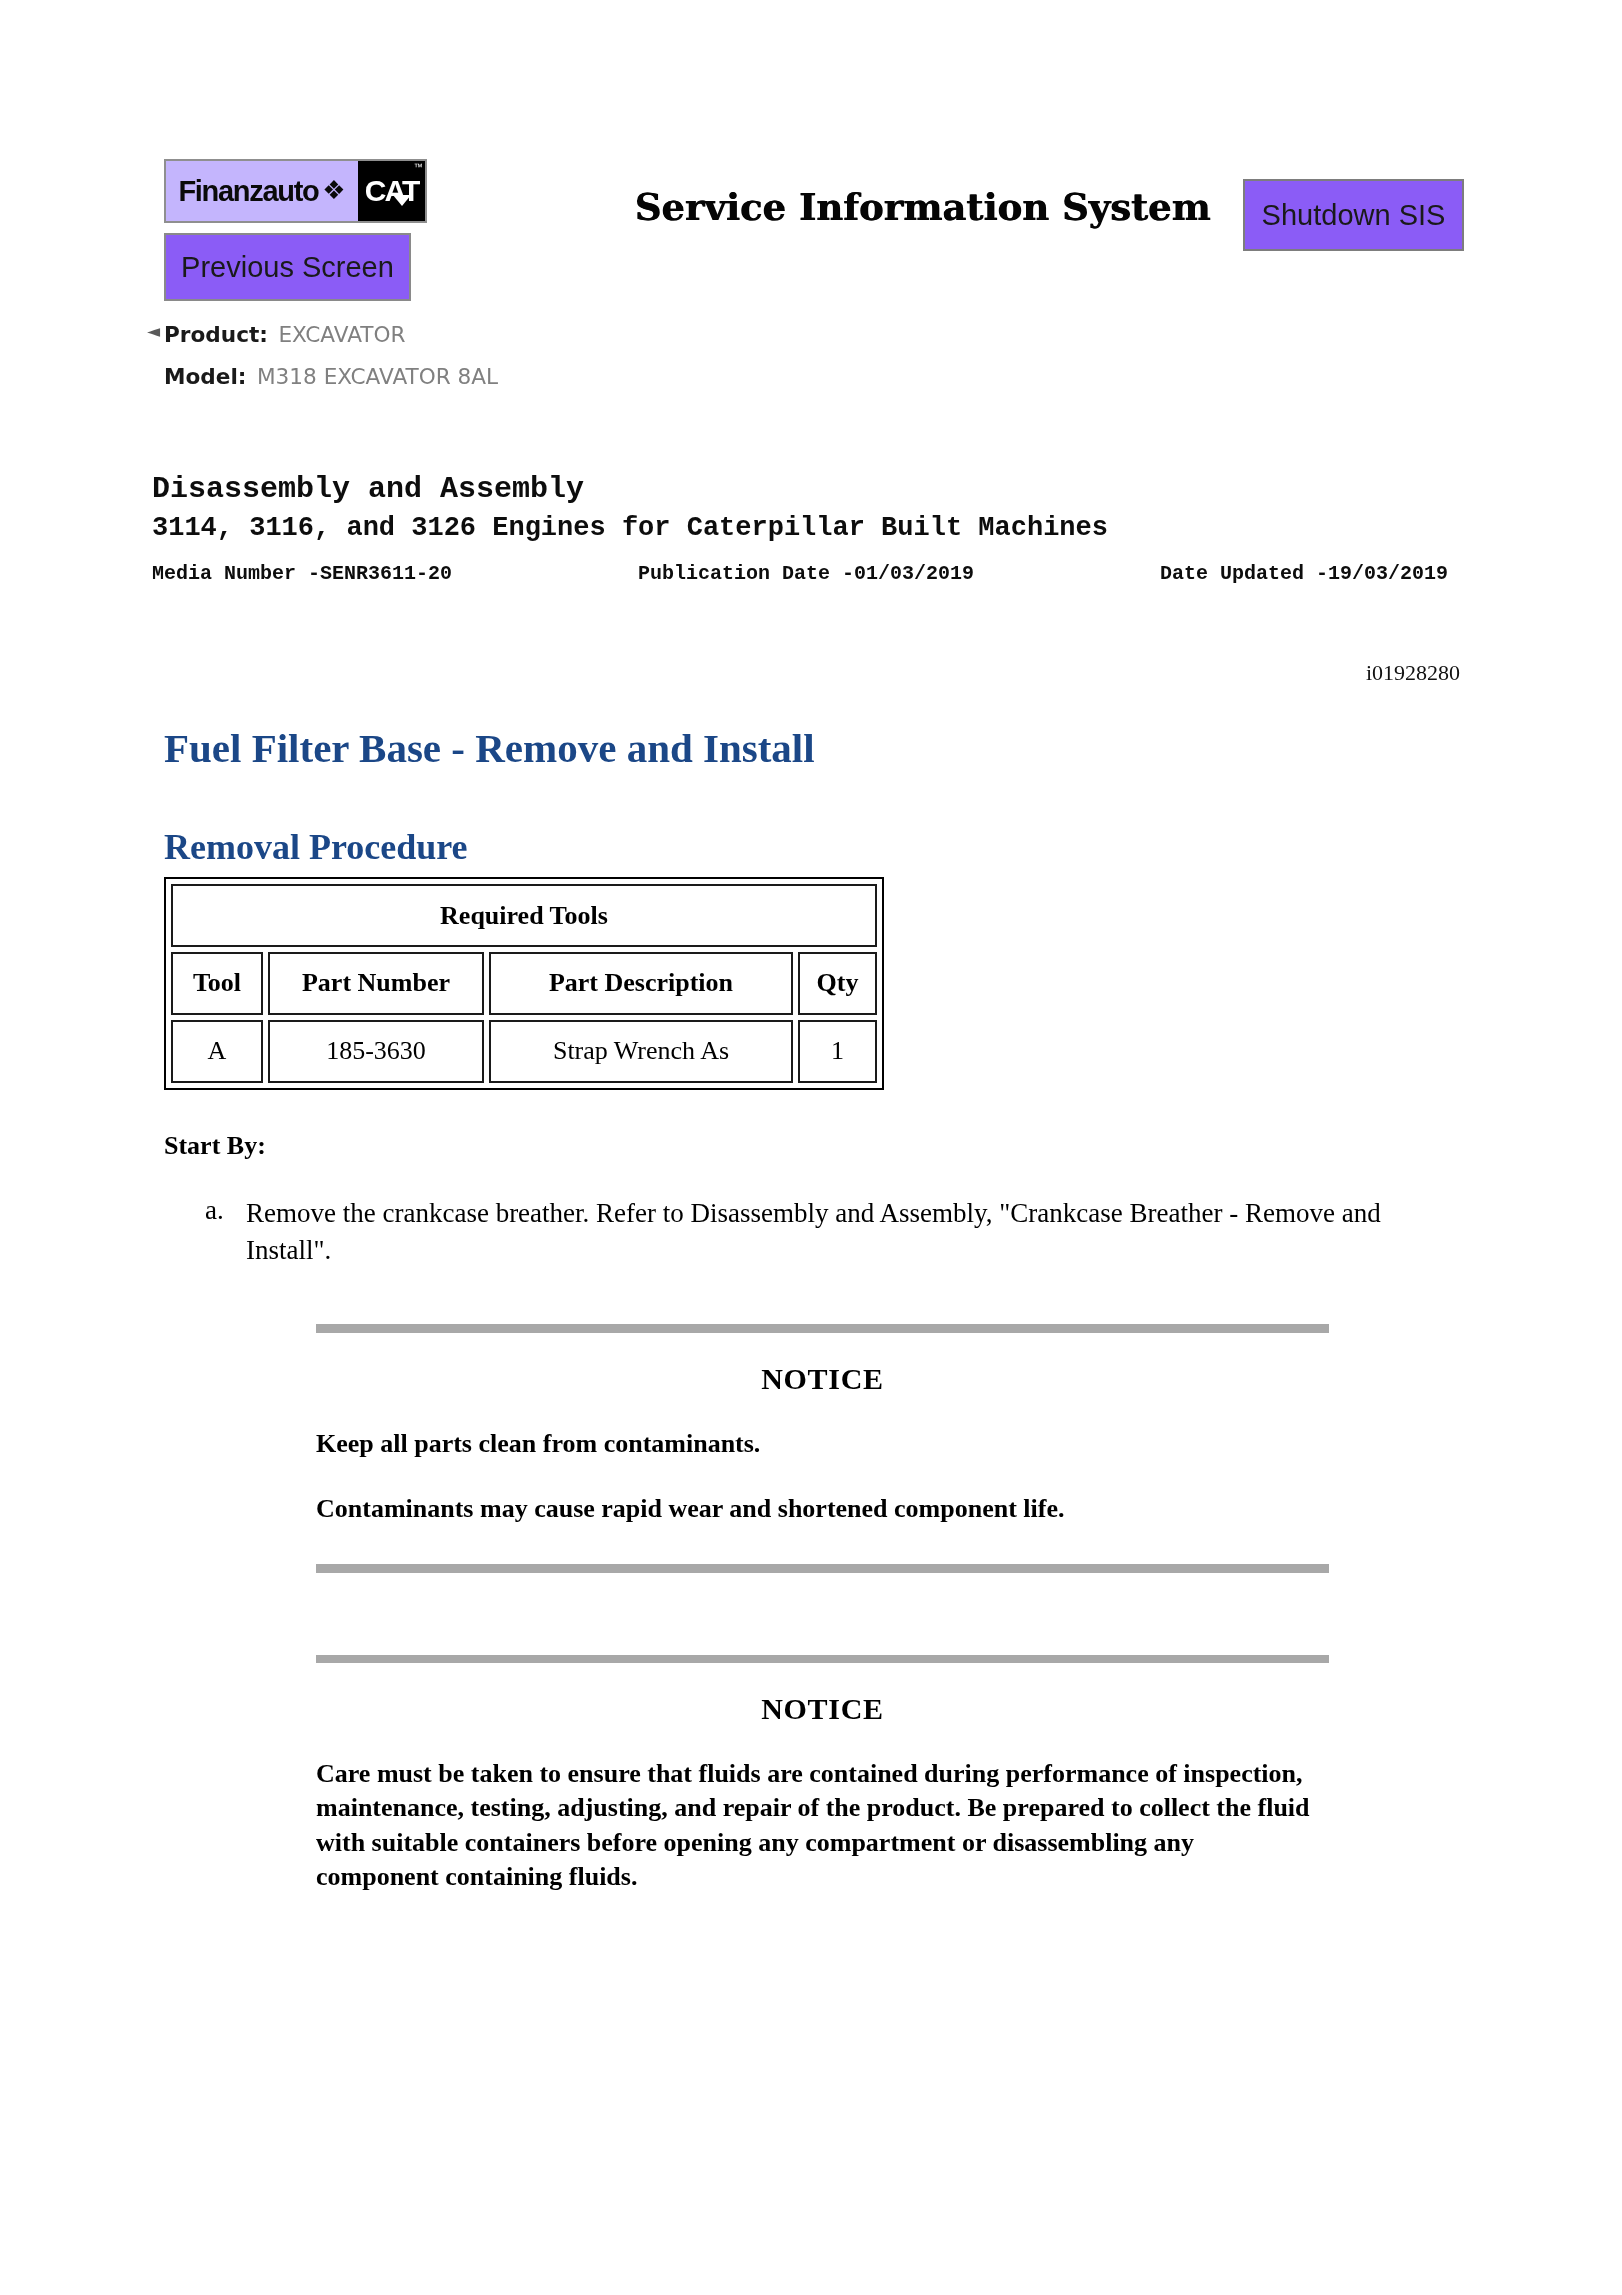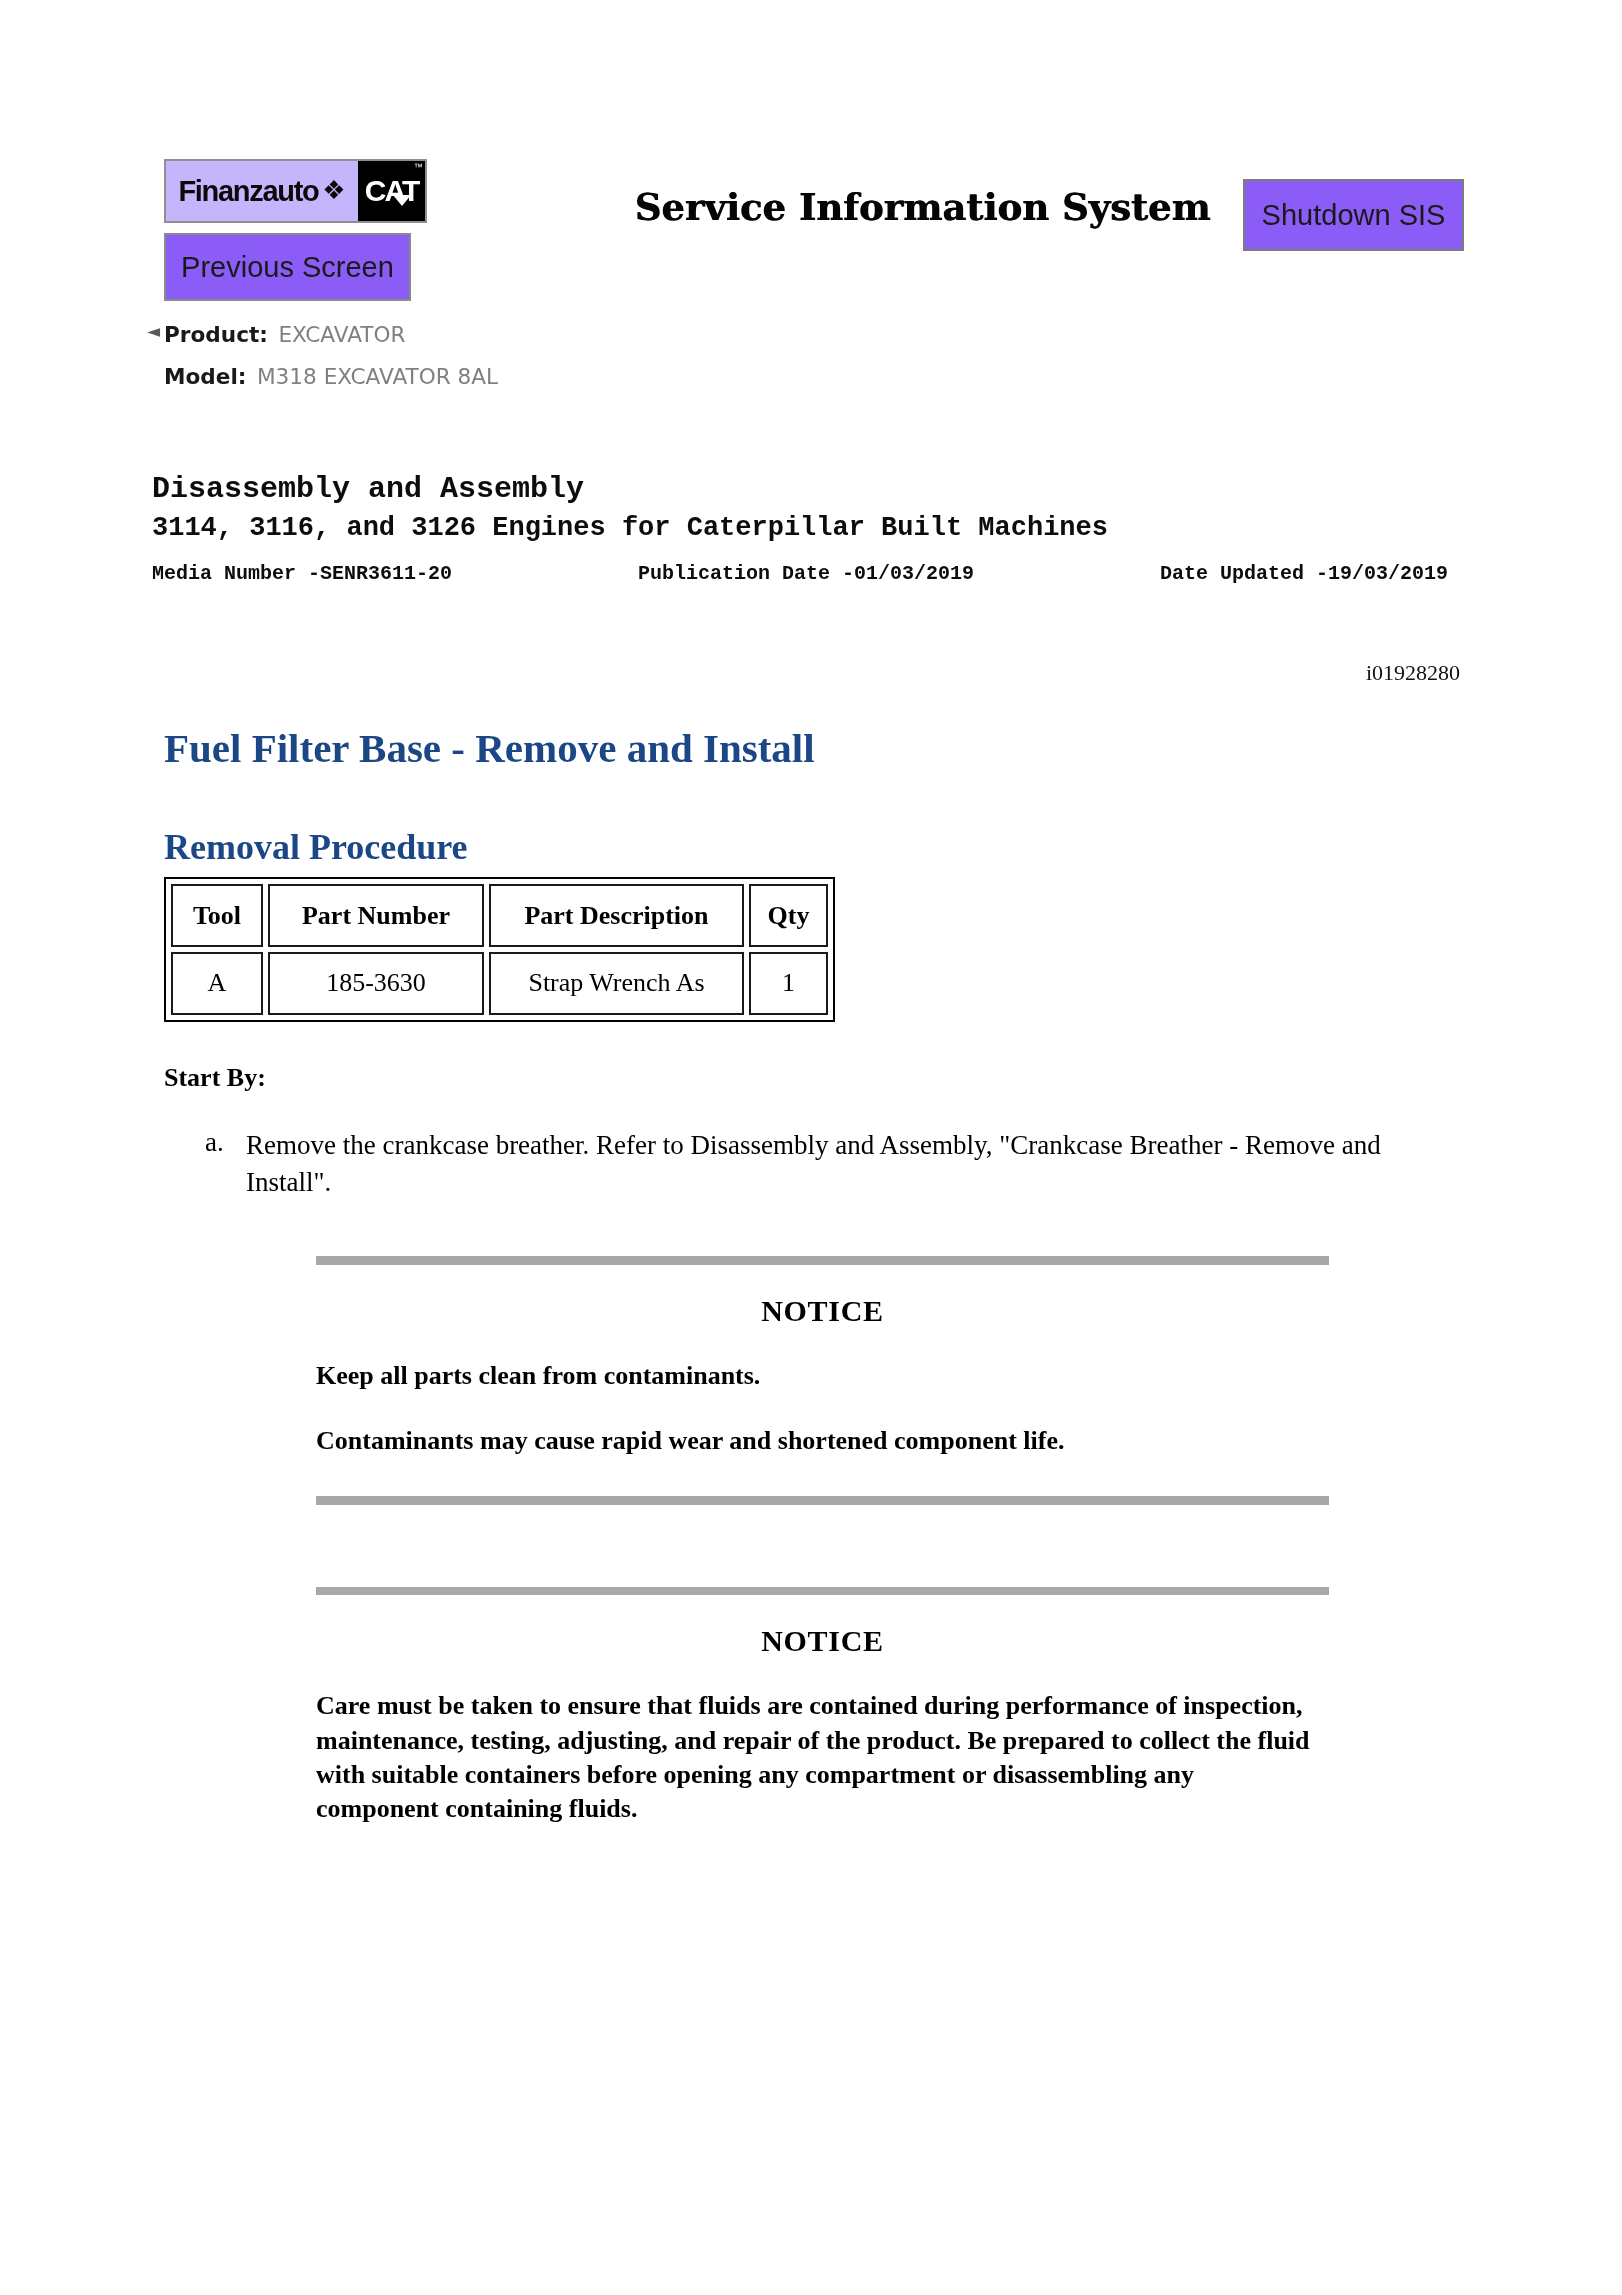--- a/index.html
+++ b/index.html
@@ -122,21 +122,21 @@
     border: 2.6px solid #000; background: #fff;
   }
   .tool-table th, .tool-table td {
     border: 2px solid #1a1a1a;
     font-size: 26px; text-align: center; vertical-align: middle;
     padding: 14.4px 11.8px;
   }
   .tool-table th { font-weight: bold; }
   .col-tool { width: 92px; }
   .col-pn   { width: 216px; }
-  .col-desc { width: 255px; }
+  .col-desc { width: 304px; }
   .col-qty  { width: 79px; margin-left: 24px; }
 
   
   .start-by { margin-top: 41px; font-size: 26px; font-weight: bold; }
   .step { margin-top: 34px; display: flex; margin-left: 41px; }
   .step-marker { font-size: 27px; width: 41px; flex: none; }
   .step-text { font-size: 27px; max-width: 1178px; line-height: 1.38; }
 
   
   .notice { margin-left: 152px; width: 1013px; }
@@ -207,20 +207,23 @@
 
     <div class="doc-id">i01928280</div>
 
     <h1 class="doc-title">Fuel Filter Base - Remove and Install</h1>
 
 
     <h2 class="section-title">Removal Procedure</h2>
 
     <table class="tool-table">
       <tbody>
+        <tr>
+          <th colspan="4">Required Tools</th>
+        </tr>
         <tr>
           <th class="col-tool">Tool</th>
           <th class="col-pn">Part Number</th>
           <th class="col-desc">Part Description</th>
           <th class="col-qty">Qty</th>
         </tr>
         <tr>
           <td>A</td>
           <td>185-3630</td>
           <td>Strap Wrench As</td>

